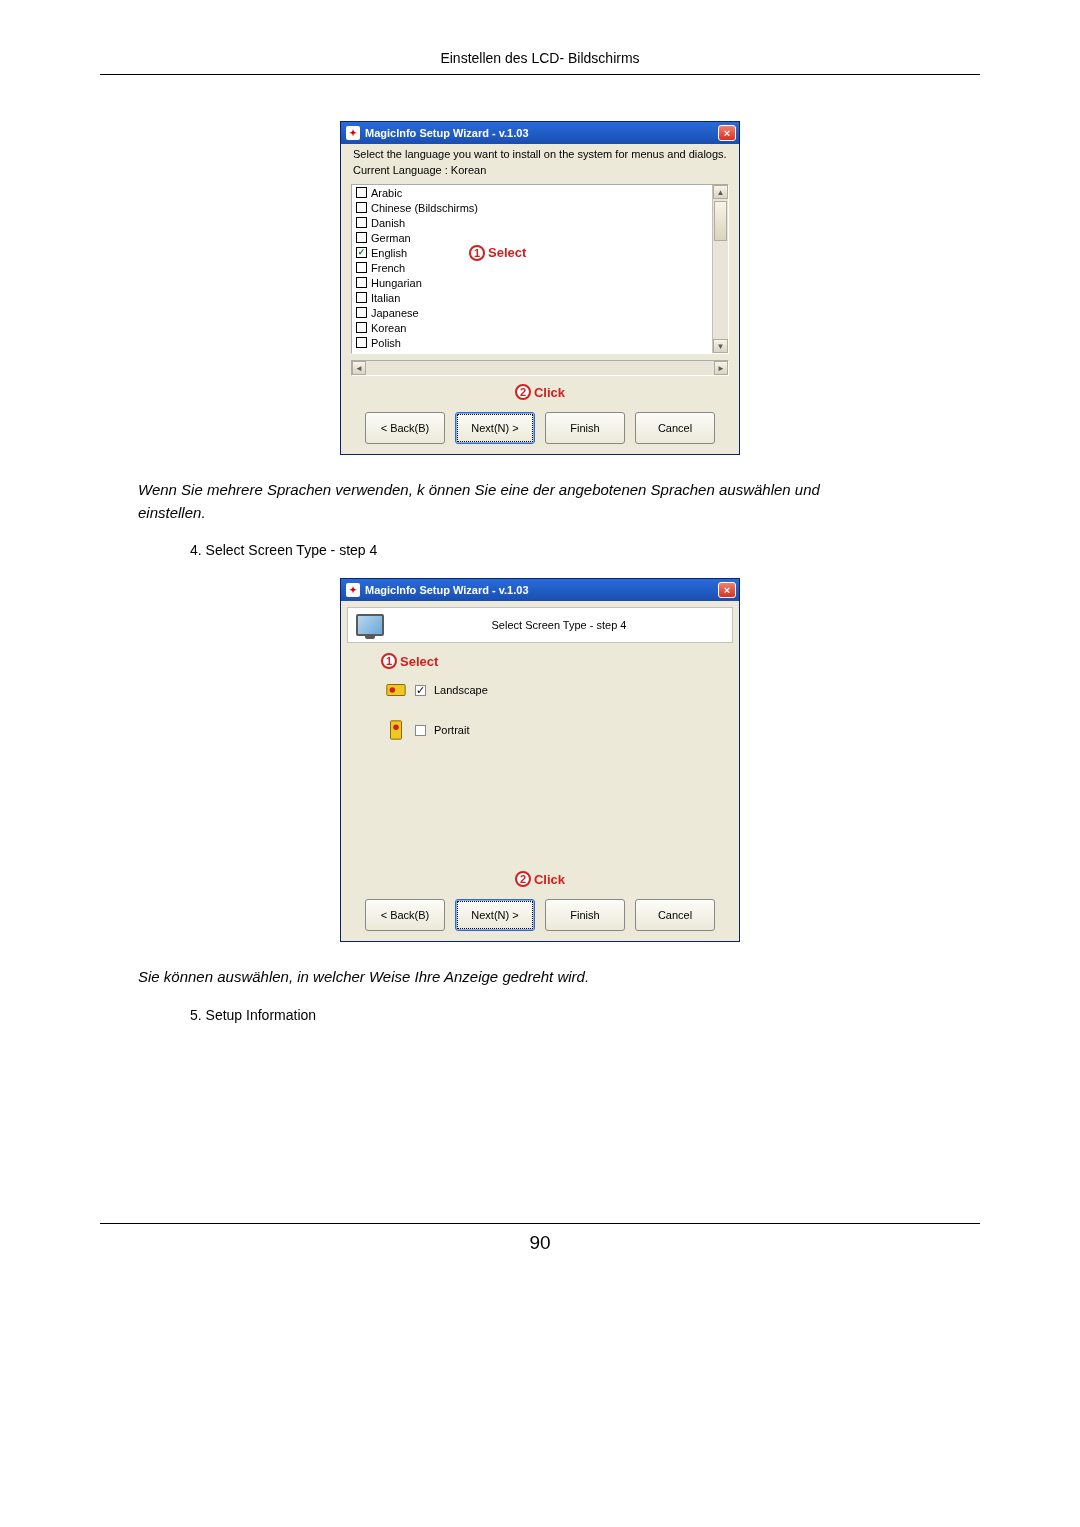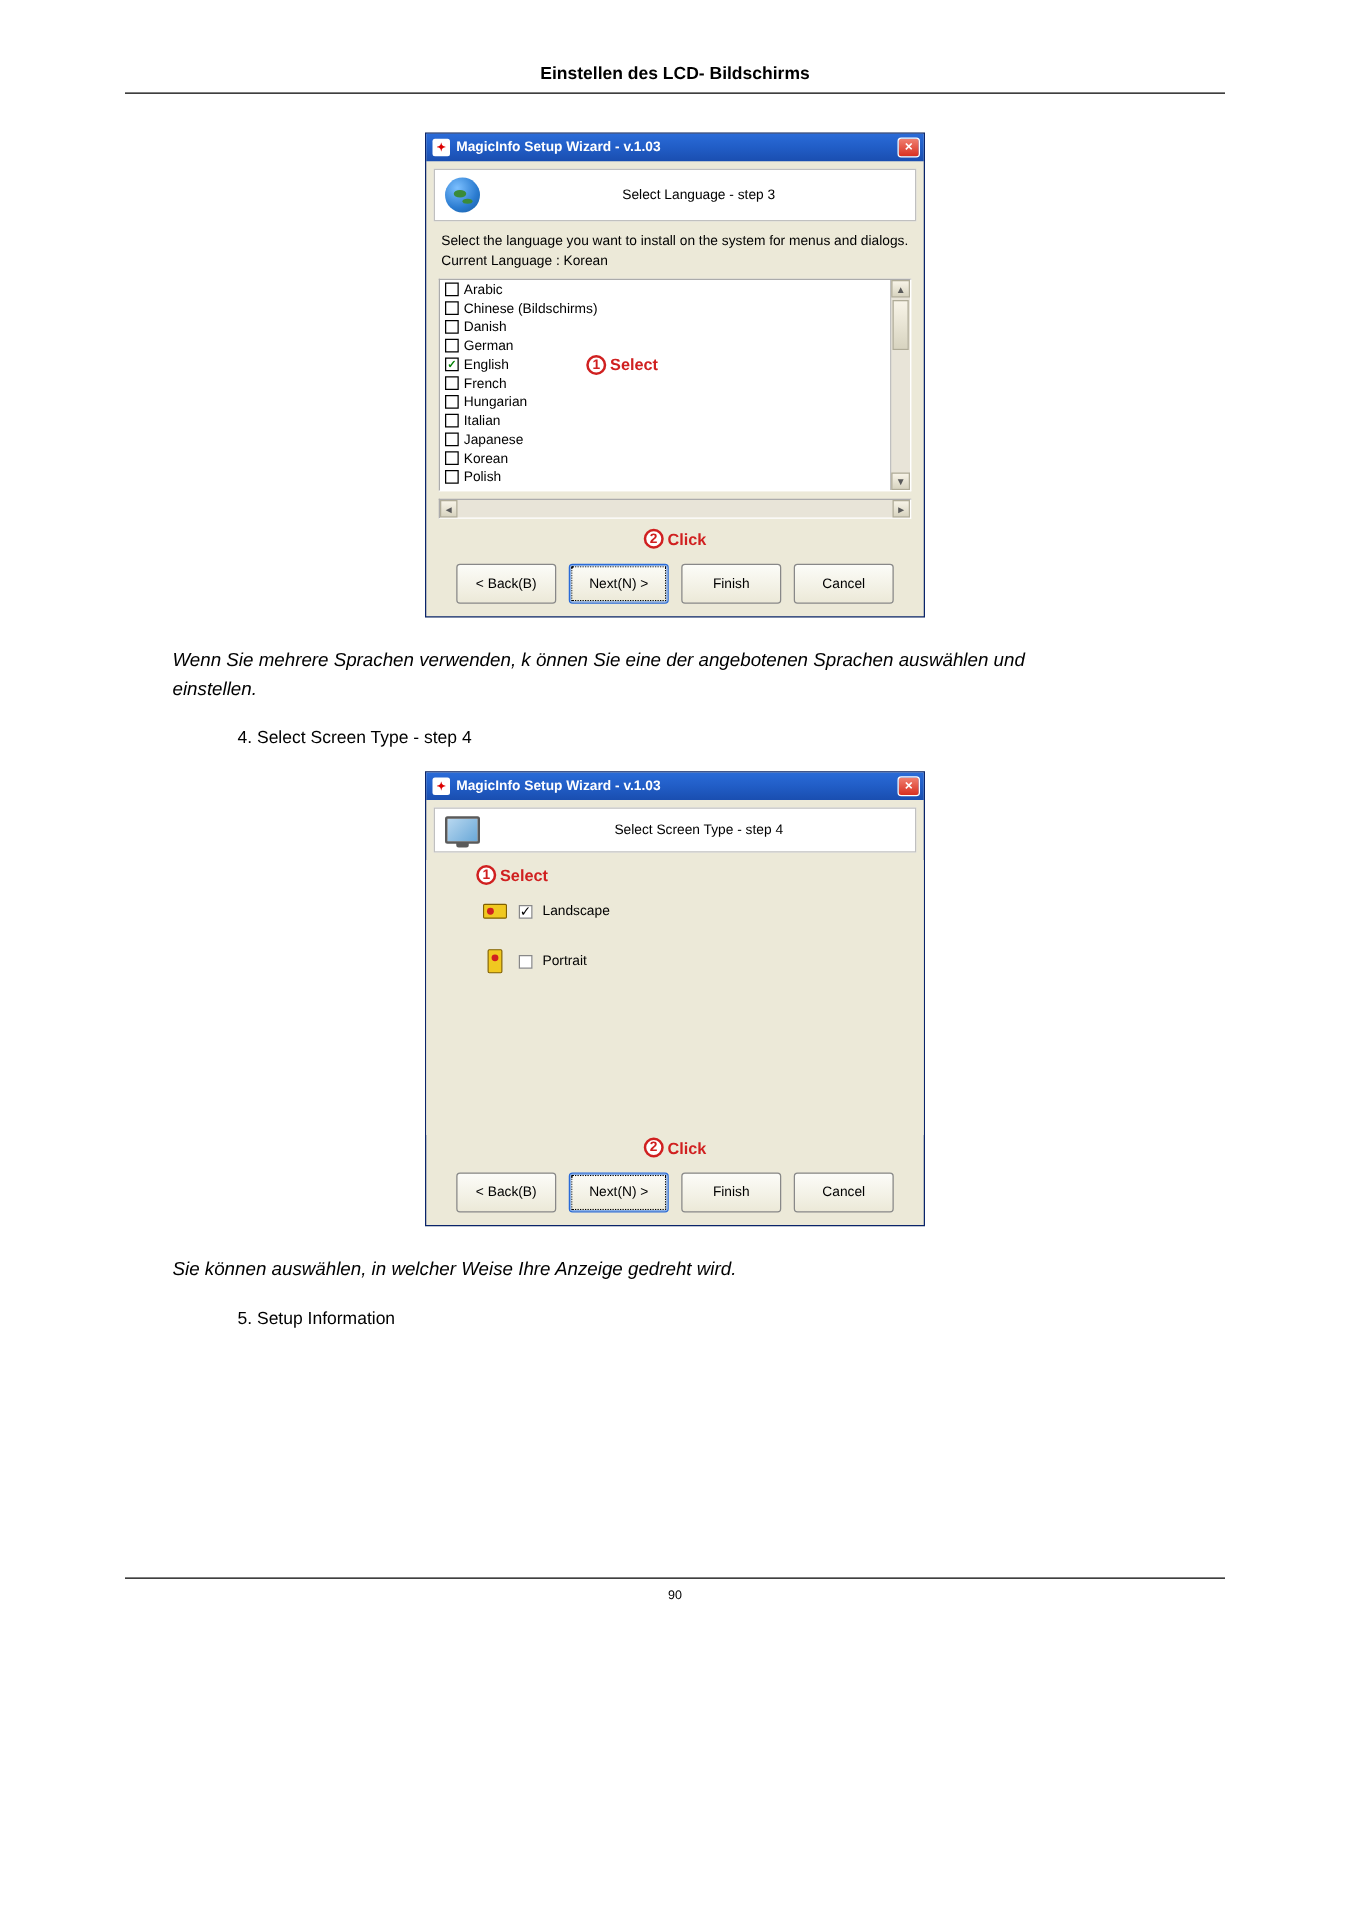--- a/index.html
+++ b/index.html
@@ -11,22 +11,21 @@
     color: #000;
   }
   .page {
     padding: 50px 100px 40px 100px;
   }
   .page-header {
     text-align: center;
     font-size: 14px;
     padding-bottom: 8px;
     border-bottom: 1px solid #000;
-    margin-bottom: 31px;
-    font-weight: bold;
+    margin-bottom: 46px;
   }
   .dialog-wrap {
     display: flex;
     justify-content: center;
     margin: 20px 0;
   }
   .dialog {
     width: 400px;
     background: #ece9d8;
     border: 1px solid #0a246a;
@@ -235,21 +234,21 @@
   }
   .opt-icon {
     width: 22px; height: 22px;
     display:inline-block;
   }
   .opt-icon.land svg, .opt-icon.port svg { width:22px;height:22px; }
   .filler { height: 110px; }
   .page-footer {
     border-top: 1px solid #000;
     text-align:center;
-    font-size: 10px;
+    font-size: 19px;
     padding-top: 8px;
     margin-top: 200px;
   }
   .select-callout-inline {
     position: relative;
     left: 50px;
     top: -2px;
   }
 </style>
 </head>
@@ -258,24 +257,20 @@
 <div class="page">
   <div class="page-header">Einstellen des LCD- Bildschirms</div>
 
   <div class="dialog-wrap">
     <div class="dialog">
       <div class="titlebar">
         <span class="ticon">✦</span>
         <span>MagicInfo Setup Wizard - v.1.03</span>
         <span class="spacer"></span>
         <span class="closebtn">×</span>
-      </div>
-      <div class="step-banner">
-        <span class="sicon globe"></span>
-        <span class="step-title">Select Language - step 3</span>
       </div>
       <div class="desc">Select the language you want to install on the system for menus and dialogs.</div>
       <div class="cur-lang">Current Language  :  Korean</div>
 
       <div class="listbox">
         <div class="listcontent">
           <div class="lang-row">
               <span class="chk"></span>
               <span>Arabic</span>
             </div>

